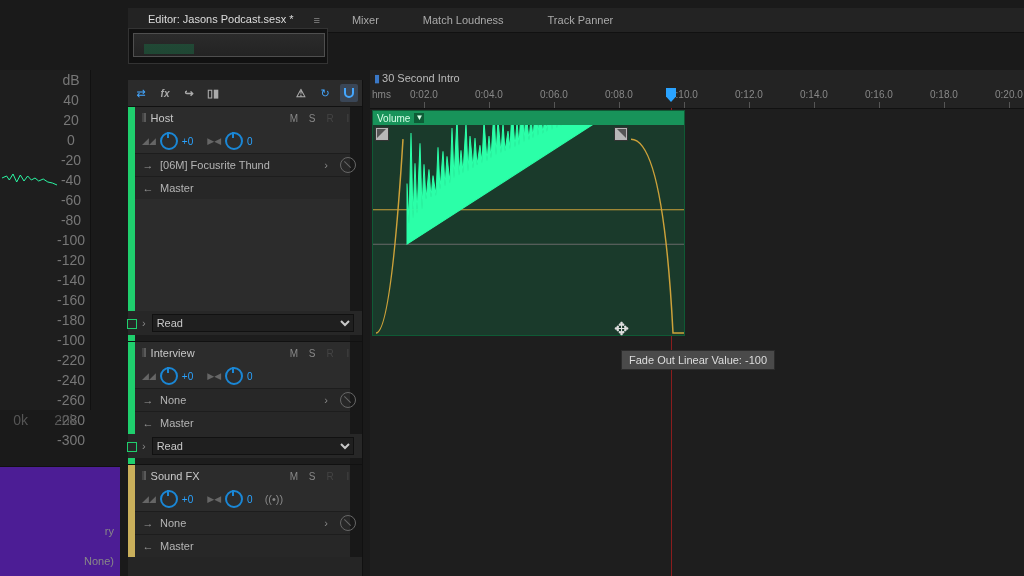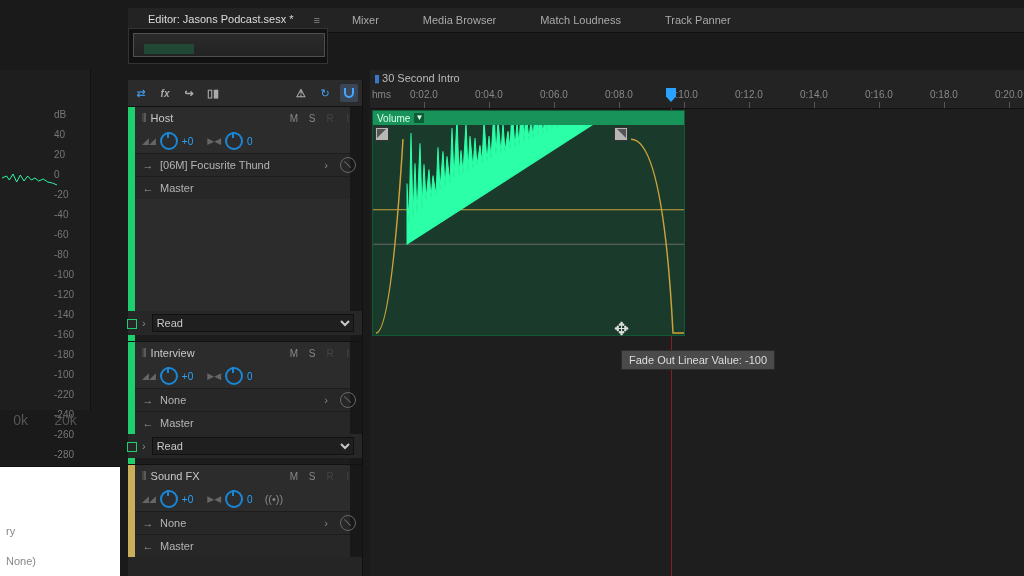--- a/index.html
+++ b/index.html
@@ -67,24 +67,23 @@
     position: absolute;
     top: 70px; left: 0;
     width: 90px; height: 340px;
     background: #1e1e1e;
     border-right: 1px solid #111;
   }
   .db-scale {
     position: absolute;
     right: 2px; top: 0;
     width: 34px;
-    text-align: left;
-    font-size: 10px;
+    text-align: center;
+    font-size: 14px;
     color: #777;
-    margin-top: 35px;
   }
   .db-scale div { height: 20px; line-height: 20px; }
   .spectrum {
     position: absolute;
     left: 2px; top: 96px;
     width: 55px; height: 25px;
   }
   .spectrum svg { width: 100%; height: 100%; display: block; }
   .freq-labels {
     position: absolute;
@@ -343,38 +342,38 @@
   .move-cursor {
     position: absolute;
     color: #ddd;
     font-size: 18px;
     pointer-events: none;
   }
   .bottom-left-panel {
     position: absolute;
     left: 0; bottom: 0;
     width: 120px; height: 110px;
-    background: #ffffff;
+    background: #4c1d95;
     border-top: 1px solid #111;
     color: #888;
     padding: 6px;
     box-sizing: border-box;
+    text-align: right;
   }
 </style>
 </head>
 <body>
 
 <div class="topbar">
   <div class="doc-title">
     <span>Editor:</span>
     <span>Jasons Podcast.sesx *</span>
   </div>
   <div class="menu-icon">≡</div>
   <div class="tab">Mixer</div>
-  <div class="tab">Media Browser</div>
   <div class="tab">Match Loudness</div>
   <div class="tab">Track Panner</div>
 </div>
 
 <div class="navigator">
   <div class="nav-box">
     <div class="nav-content"></div>
   </div>
 </div>
 

